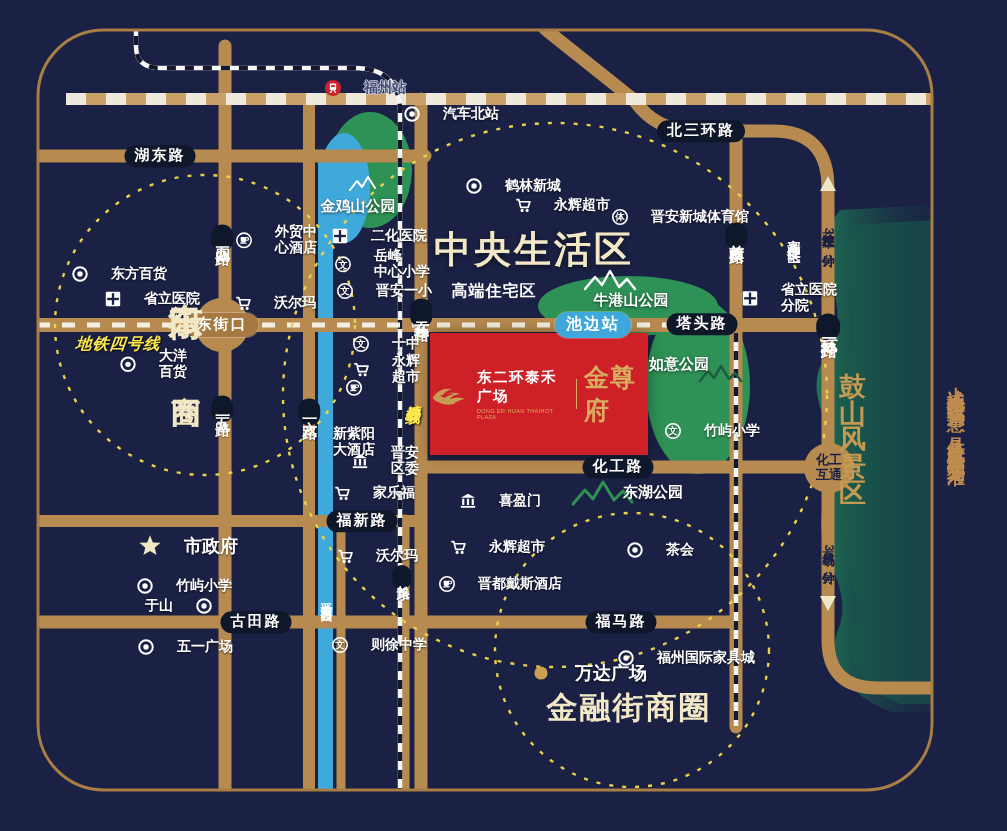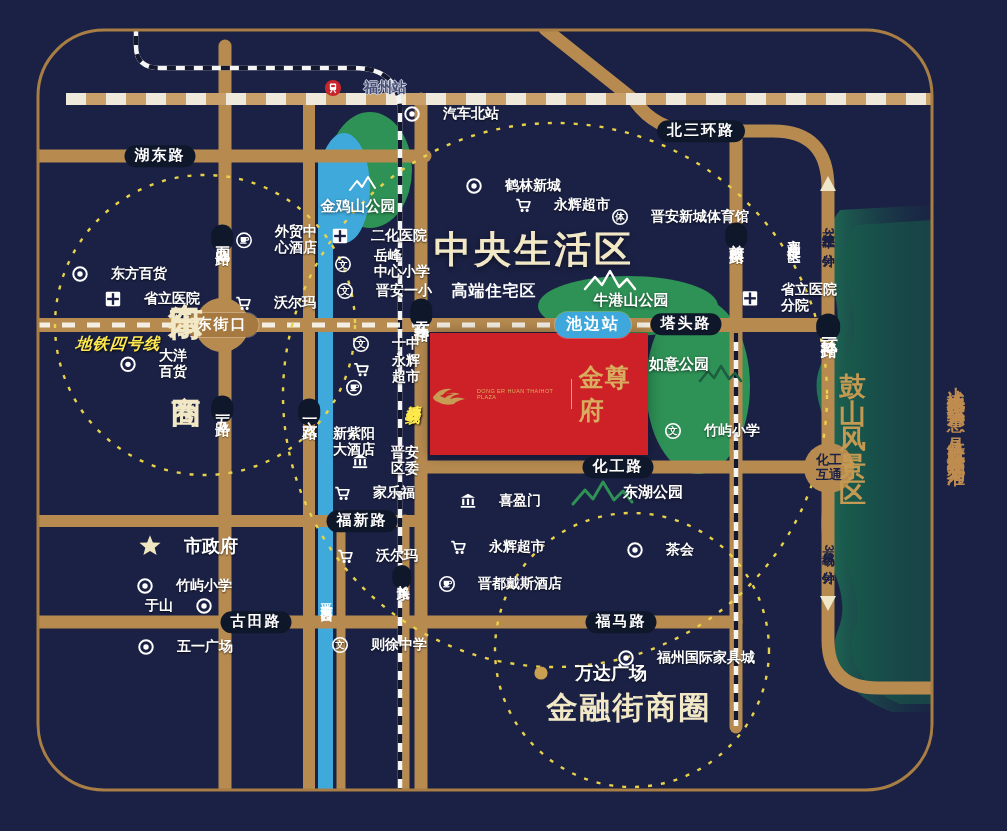--- a/index.html
+++ b/index.html
@@ -144,40 +144,41 @@
   </svg>
 
   <div class="project-block" data-name="project-block">
     <span class="icon" data-name="cloud-logo-icon" style="display:inline-flex;width:40px;height:26px;">
       <svg viewBox="0 0 40 26" width="40" height="26">
         <path fill="#c79c55" d="M3,16 Q10,6 22,8 Q15,10 13,14 Q22,10 30,13 Q22,14 20,18 Q28,15 35,18 Q26,20 24,23 Q14,25 8,21 Q3,19 3,16 Z"></path>
         <path fill="#ce2127" d="M10,15 Q16,11 24,13 Q17,14.5 15,17 Z"></path>
       </svg>
     </span>
     <span class="logo-names" data-name="project-names">
+      <span class="logo-cn" data-name="project-name-cn">东二环泰禾广场</span>
       <span class="logo-en" data-name="project-name-en">DONG ER HUAN THAIHOT PLAZA</span>
     </span>
     <span class="logo-divider" data-name="logo-divider"></span>
     <span class="logo-brand" data-name="project-brand">金尊府</span>
   </div>
 
   <div class="hub" data-name="huagong-interchange-label">化工互通</div>
 
   <div class="disclaimer" data-name="disclaimer-text">上述地铁路线仅为示意，具体以政府最终规划为准。</div>
 
   <div id="labels" data-name="labels-layer">
       <div class="road-pill" data-name="road-label-0" style="left: 160px; top: 156px;">湖东路</div>
       <div class="road-pill" data-name="road-label-1" style="left: 701px; top: 131px;">北三环路</div>
       <div class="road-pill vertical" data-name="road-label-2" style="left: 222px; top: 238px;">五四路</div>
       <div class="road-pill vertical" data-name="road-label-3" style="left: 222px; top: 409px;">五一路</div>
       <div class="road-pill vertical" data-name="road-label-4" style="left: 309px; top: 412px;">六一路</div>
       <div class="road-pill vertical" data-name="road-label-5" style="left: 421px; top: 313px;">东二环路</div>
       <div class="road-pill vertical" data-name="road-label-6" style="left: 736px; top: 236px;">前横路</div>
       <div class="road-pill vertical lg" data-name="road-label-7" style="left: 828px; top: 327px;">三环路</div>
-      <div class="road-pill" data-name="road-label-8" style="left: 686px; top: 324px;">塔头路</div>
+      <div class="road-pill" data-name="road-label-8" style="left: 702px; top: 324px;">塔头路</div>
       <div class="road-pill" data-name="road-label-9" style="left: 618px; top: 467px;">化工路</div>
       <div class="road-pill" data-name="road-label-10" style="left: 362px; top: 521px;">福新路</div>
       <div class="road-pill" data-name="road-label-11" style="left: 256px; top: 622px;">古田路</div>
       <div class="road-pill" data-name="road-label-12" style="left: 621px; top: 622px;">福马路</div>
       <div class="road-pill vertical sm" data-name="road-label-13" style="left: 402px; top: 577px;">长乐路</div>
       <div class="station" data-name="station-dongjiekou" style="left: 222px; top: 325px;">东街口</div>
       <div class="station" data-name="station-chibian" style="left: 593px; top: 325px;">池边站</div>
       <div class="metro-label" data-name="metro-line-label-0" style="left: 118px; top: 344px;">地铁四号线</div>
       <div class="metro-label vertical" data-name="metro-line-label-1" style="left: 412px; top: 396px;">地铁三号线</div>
       <div class="park-label" data-name="park-label-0" style="left: 358px; top: 206px;">金鸡山公园</div>

